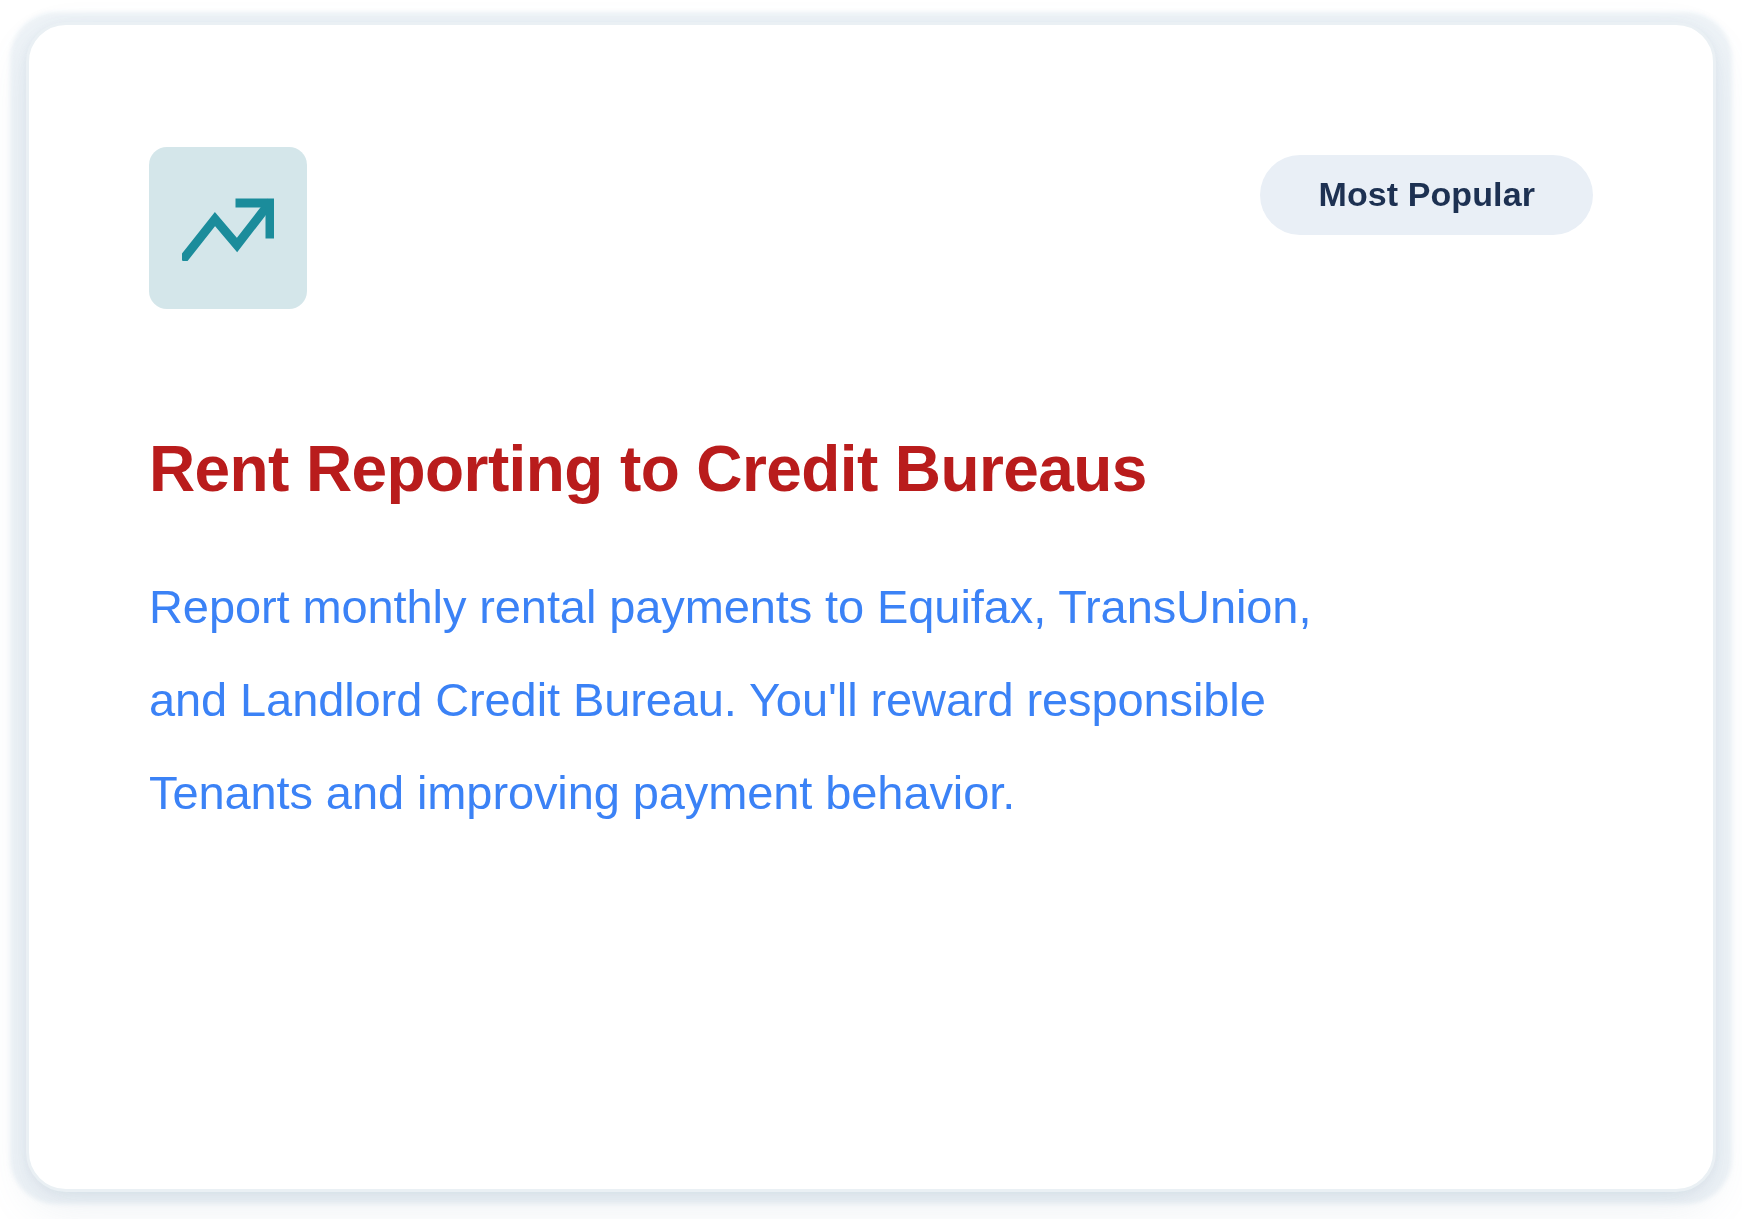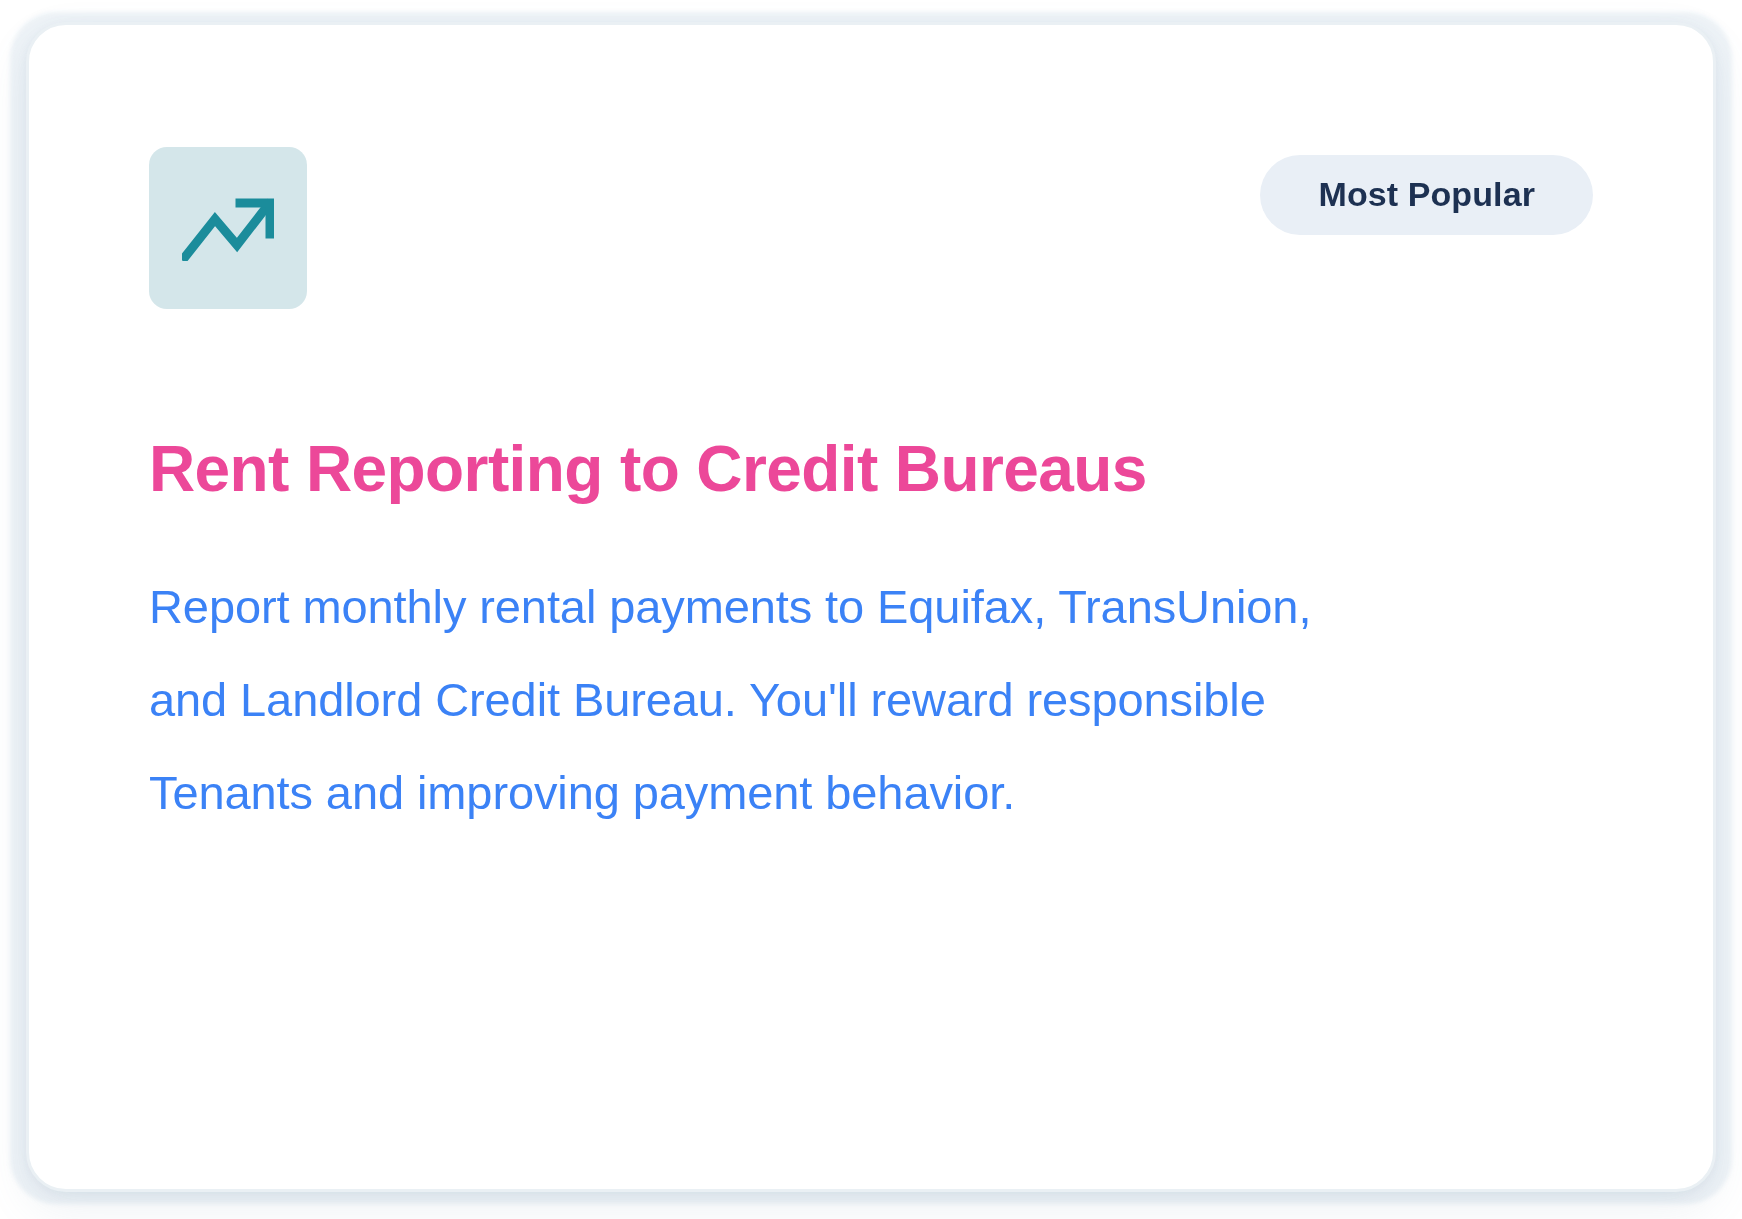--- a/index.html
+++ b/index.html
@@ -89,21 +89,21 @@
     letter-spacing: 0.1px;
     white-space: nowrap;
   }
 
   
   .card-title {
     margin: 112px 0 0 0;
     font-size: 64px;
     line-height: 1.08;
     font-weight: 700;
-    color: #ec4899;
+    color: #b91c1c;
     letter-spacing: -0.6px;
   }
 
   
   .card-body {
     margin: 56px 0 0 0;
     font-size: 47px;
     line-height: 1.98;
     font-weight: 400;
     color: #3b82f6;

